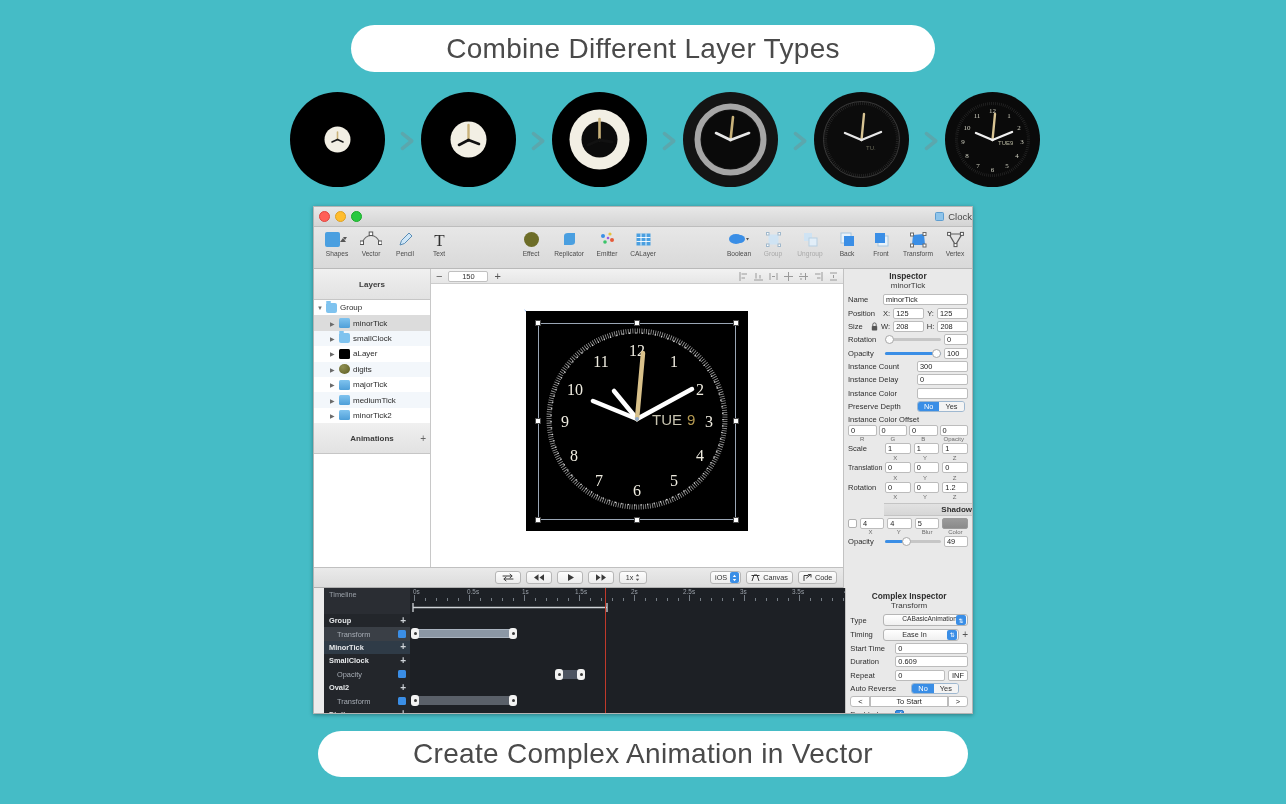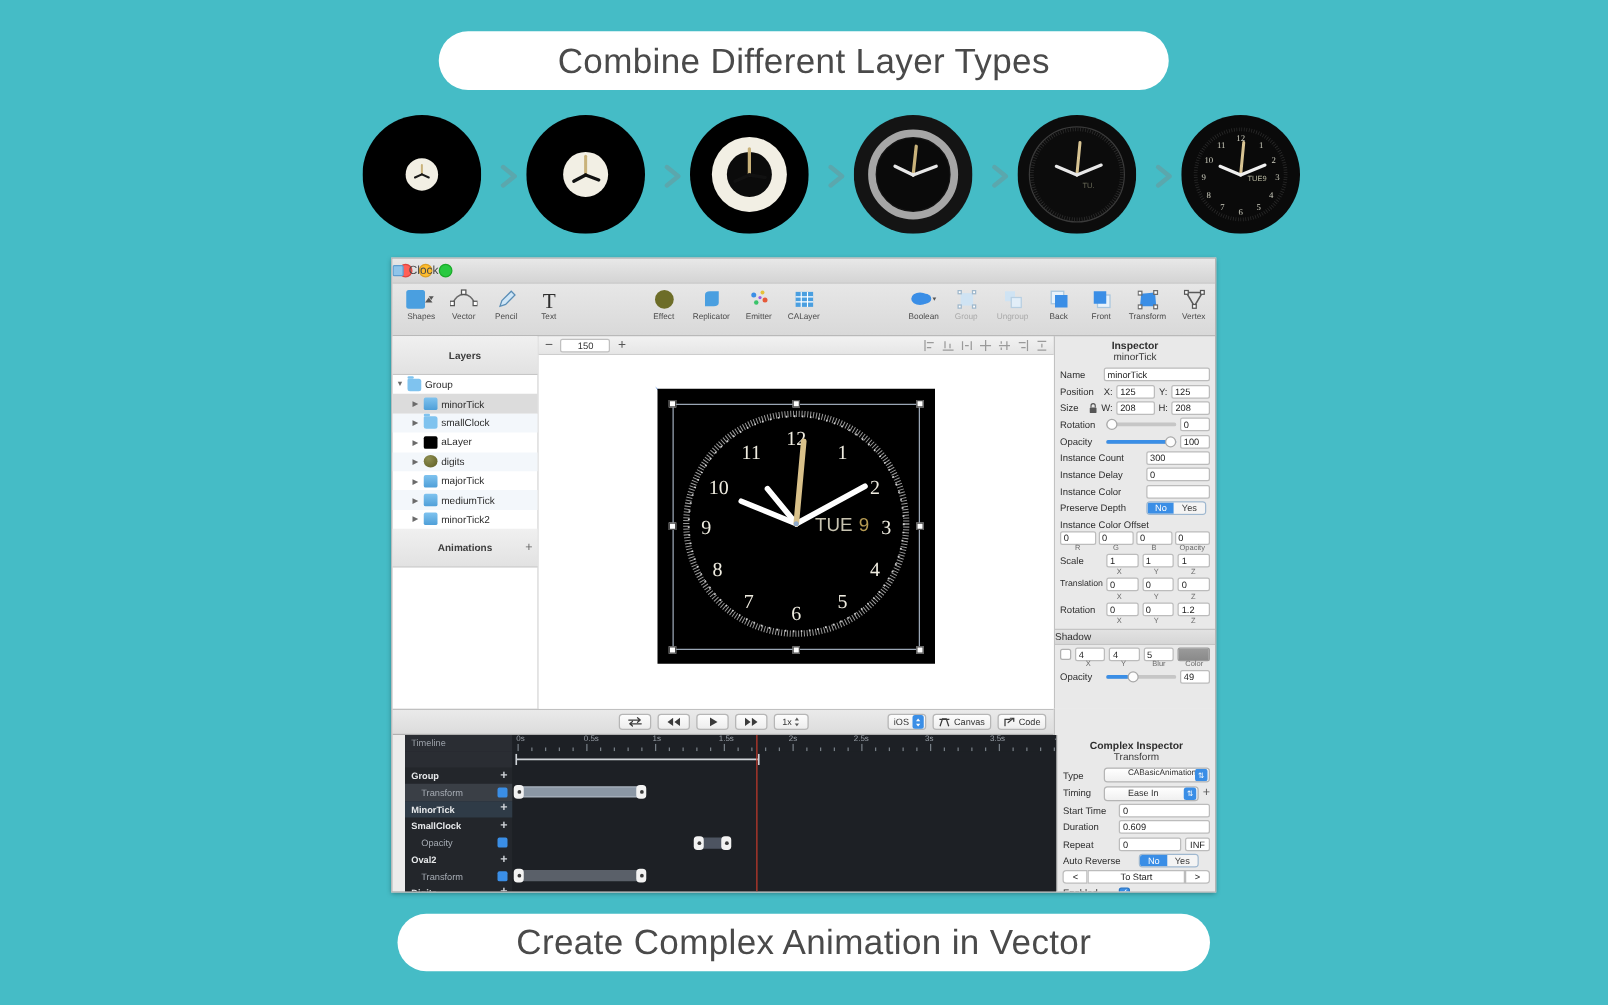--- a/index.html
+++ b/index.html
@@ -36,21 +36,21 @@
     border-bottom:1px solid #bdbdbd; position:relative;
     display:flex; align-items:center;
   }
   .traffic { width:11px; height:11px; border-radius:50%; margin-left:5px; }
   .tl-red{background:#ff5f57;border:1px solid #e0443e;}
   .tl-yellow{background:#ffbd2e;border:1px solid #dea123;}
   .tl-green{background:#28c940;border:1px solid #1aab29;}
   #title-text {
     position:absolute; left:0; right:0; text-align:center;
     font-size:9.5px; color:#4a4a4a; font-weight:500;
-    display:flex; align-items:center; justify-content:flex-start; gap:4px;
+    display:flex; align-items:center; justify-content:flex-end; gap:4px;
   }
   .doc-icon{ width:9px;height:9px;background:#8fc4ea;border:1px solid #5d9dd0;border-radius:1.5px;display:inline-block;}
 
   
   #toolbar {
     height:42px; background:linear-gradient(#e7e7e7,#d9d9d9);
     border-bottom:1px solid #b9b9b9; display:flex; align-items:flex-start;
     padding-top:3px; position:relative;
   }
   .tb-group{display:flex;}
@@ -86,22 +86,22 @@
   .zoomfield{ width:40px;height:11px;background:#fff;border:1px solid #c0c0c0;border-radius:2px;font-size:7.5px;
               display:flex;align-items:center;justify-content:center;color:#333;}
   .zsign{ font-size:11px;color:#555;line-height:1;}
   #align-tools{ margin-left:auto; display:flex; gap:6px; color:#9a9a9a; font-size:9px;}
   #canvas-area{ flex:1; background:#fff; position:relative; overflow:hidden;}
 
   
   #inspector{ width:129px; background:#e9e9e9; border-left:1px solid #c2c2c2; font-size:7.6px; color:#2e2e2e; overflow:hidden;}
   .insp-title{ text-align:center;font-weight:bold;font-size:8.3px;padding-top:2px;}
   .insp-sub{ text-align:center;font-size:8px;padding-bottom:3px;color:#3a3a3a;}
-  .sec-head{ text-align:left;font-weight:normal;font-size:8px;background:linear-gradient(#e2e2e2,#d6d6d6);
-             border-top:1px solid #c4c4c4;border-bottom:1px solid #c4c4c4;padding:1px 0;}
+  .sec-head{ text-align:right;font-weight:bold;font-size:8px;background:linear-gradient(#e2e2e2,#d6d6d6);
+             border-top:1px solid #c4c4c4;border-bottom:1px solid #c4c4c4;padding:1px 0;margin-left:40px;}
   .row{ display:flex; align-items:center; gap:3px; padding:1.2px 4px; }
   .row .lb{ white-space:nowrap;}
   .fld{ background:#fff;border:1px solid #bcbcbc;border-radius:2px;height:11px;
         display:flex;align-items:center;padding:0 2px;font-size:7.4px;color:#222;}
   .fld.g{ flex:1;}
   .slider{ flex:1;height:11px;position:relative;display:flex;align-items:center;}
   .slider .track{ height:3px;width:100%;background:#c6c6c6;border-radius:2px;}
   .slider .fill{ position:absolute;left:0;height:3px;background:#3a8ee6;border-radius:2px;}
   .slider .knob{ position:absolute;width:9px;height:9px;border-radius:50%;background:#fdfdfd;border:1px solid #a8a8a8;}
   .seg{ display:flex;border:1px solid #9fb8d0;border-radius:3px;overflow:hidden;height:11px;}

